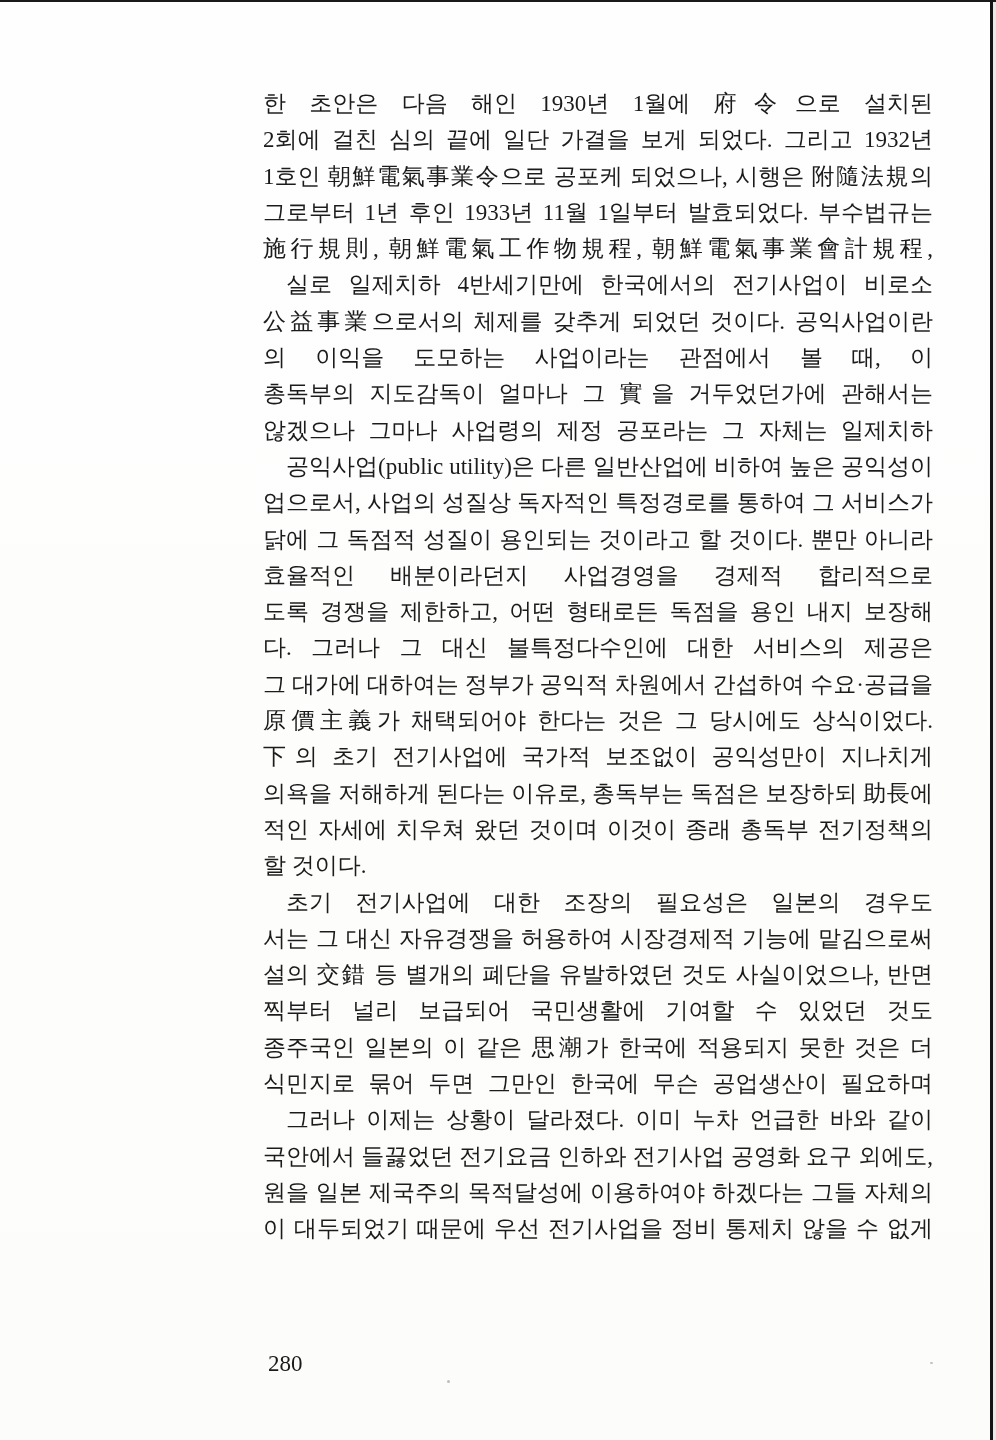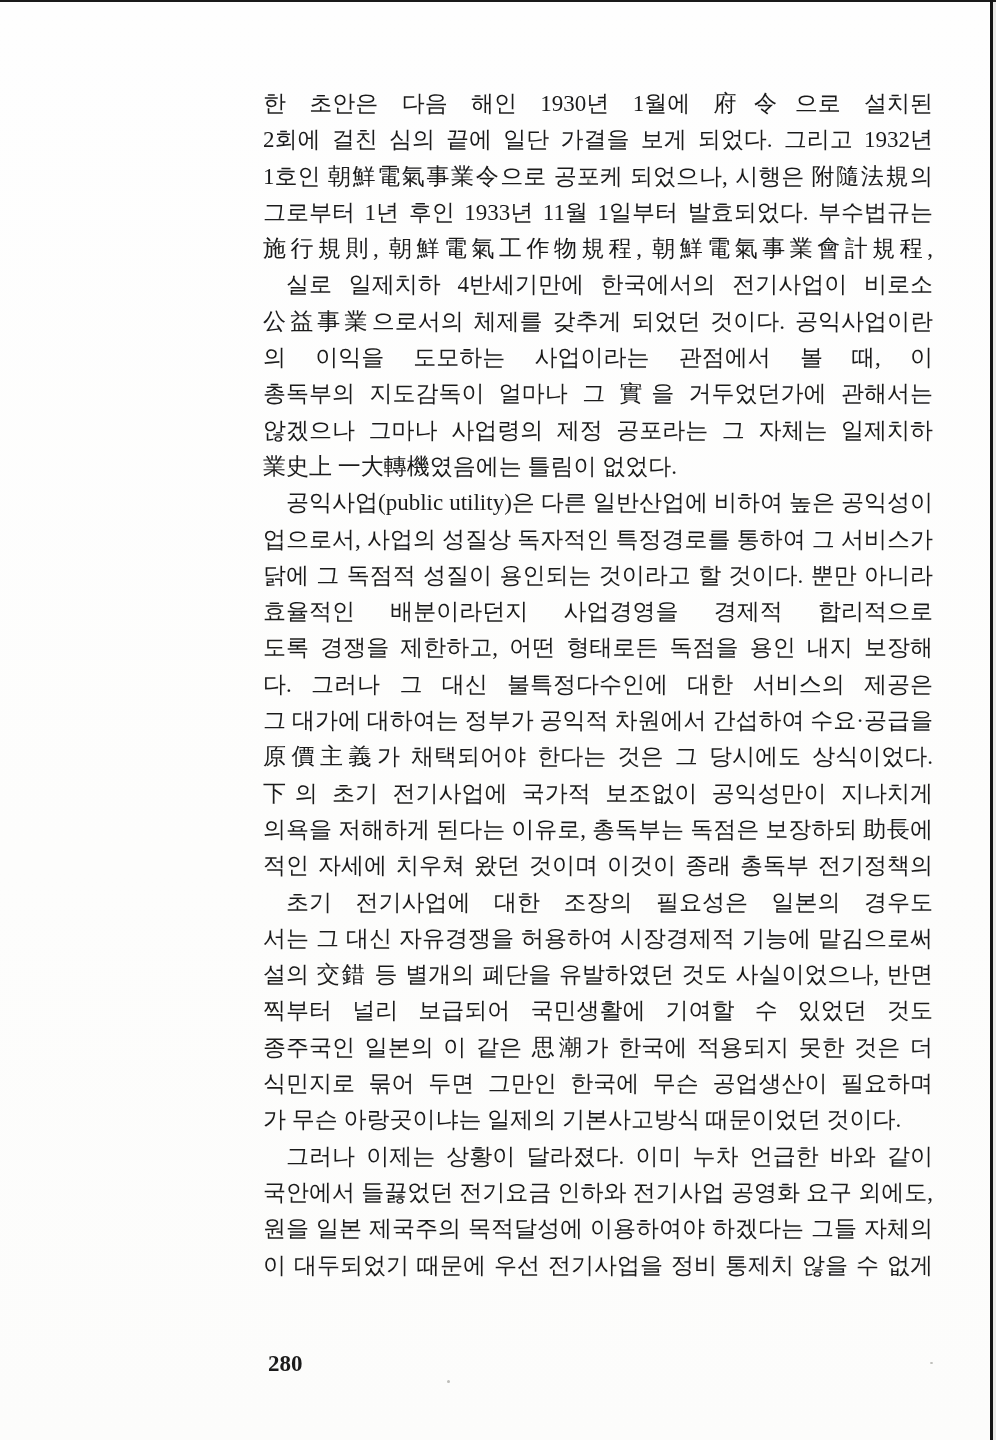--- a/index.html
+++ b/index.html
@@ -57,21 +57,20 @@
   .line.indent {
     padding-left: 23px;
   }
   .page-number {
     position: absolute;
     left: 268px;
     top: 1350px;
     font-size: 23px;
     line-height: 28px;
     color: #1b1b1b;
-    font-weight: bold;
   }
   .speck {
     position: absolute;
     background: #bdbdb9;
     border-radius: 50%;
   }
 </style>
 </head>
 <body>
 
@@ -84,39 +83,38 @@
       <div class="line just">한 초안은 다음 해인 1930년 1월에 府令으로 설치된 朝鮮電氣事業法規委員會에서</div>
       <div class="line just">2회에 걸친 심의 끝에 일단 가결을 보게 되었다. 그리고 1932년 2월에는 制令 제</div>
       <div class="line just">1호인 朝鮮電氣事業令으로 공포케 되었으나, 시행은 附隨法規의 제정을 기다려</div>
       <div class="line just">그로부터 1년 후인 1933년 11월 1일부터 발효되었다. 부수법규는 朝鮮電氣事業令</div>
       <div class="line just">施行規則, 朝鮮電氣工作物規程, 朝鮮電氣事業會計規程, 朝鮮自家用電氣工作物施</div>
       <div class="line just indent">실로 일제치하 4반세기만에 한국에서의 전기사업이 비로소 法體系上으로나마</div>
       <div class="line just">公益事業으로서의 체제를 갖추게 되었던 것이다. 공익사업이란 한마디로 소비자</div>
       <div class="line just">의 이익을 도모하는 사업이라는 관점에서 볼 때, 이 법체제하에서의 전기사업과</div>
       <div class="line just">총독부의 지도감독이 얼마나 그 實을 거두었던가에 관해서는 異論의 여지가 없지</div>
       <div class="line just">않겠으나 그마나 사업령의 제정 공포라는 그 자체는 일제치하 한국에서의 電氣事</div>
-      <div class="line">業史上 一大轉機였음에는 틀림이 없었다.</div>
       <div class="line just indent">공익사업(public utility)은 다른 일반산업에 비하여 높은 공익성이 요구되는 산</div>
       <div class="line just">업으로서, 사업의 성질상 독자적인 특정경로를 통하여 그 서비스가 제공되는 까</div>
       <div class="line just">닭에 그 독점적 성질이 용인되는 것이라고 할 것이다. 뿐만 아니라 국가자원의</div>
       <div class="line just">효율적인 배분이라던지 사업경영을 경제적 합리적으로 수행시킨다는 관점에서 되</div>
       <div class="line just">도록 경쟁을 제한하고, 어떤 형태로든 독점을 용인 내지 보장해 주게 되는 것이</div>
       <div class="line just">다. 그러나 그 대신 불특정다수인에 대한 서비스의 제공은 의무화되어야 하고,</div>
       <div class="line just">그 대가에 대하여는 정부가 공익적 차원에서 간섭하여 수요·공급을 조정하면서</div>
       <div class="line just">原價主義가 채택되어야 한다는 것은 그 당시에도 상식이었다. 하지만 私企業體制</div>
       <div class="line just">下의 초기 전기사업에 국가적 보조없이 공익성만이 지나치게 강조되게 되면 기업</div>
       <div class="line just">의욕을 저해하게 된다는 이유로, 총독부는 독점은 보장하되 助長에 편중된 방관</div>
       <div class="line just">적인 자세에 치우쳐 왔던 것이며 이것이 종래 총독부 전기정책의 실상이었다고</div>
+      <div class="line">할 것이다.</div>
       <div class="line just indent">초기 전기사업에 대한 조장의 필요성은 일본의 경우도 마찬가지였으나, 일본에</div>
       <div class="line just">서는 그 대신 자유경쟁을 허용하여 시장경제적 기능에 맡김으로써 중복투자와 시</div>
       <div class="line just">설의 交錯 등 별개의 폐단을 유발하였던 것도 사실이었으나, 반면 전기이용이 일</div>
       <div class="line just">찍부터 널리 보급되어 국민생활에 기여할 수 있었던 것도 사실이었다고 하겠다.</div>
       <div class="line just">종주국인 일본의 이 같은 思潮가 한국에 적용되지 못한 것은 더 말할 것도 없이</div>
       <div class="line just">식민지로 묶어 두면 그만인 한국에 무슨 공업생산이 필요하며 한국인의 생활편의</div>
-      <div class="line">가 무슨 아랑곳이냐는 일제의 기본사고방식 때문이었던 것이다.</div>
       <div class="line just indent">그러나 이제는 상황이 달라졌다. 이미 누차 언급한 바와 같이 10여년 동안 한</div>
       <div class="line just">국안에서 들끓었던 전기요금 인하와 전기사업 공영화 요구 외에도, 한반도의 자</div>
       <div class="line just">원을 일본 제국주의 목적달성에 이용하여야 하겠다는 그들 자체의 절실한 필요성</div>
       <div class="line just">이 대두되었기 때문에 우선 전기사업을 정비 통제치 않을 수 없게 되었던 것</div>
     </div>
 
   <div class="page-number">280</div>
 
   <div class="speck" style="left:588px; top:180px; width:3px; height:3px;"></div>
   <div class="speck" style="left:686px; top:1450px; width:0px; height:0px;"></div>

